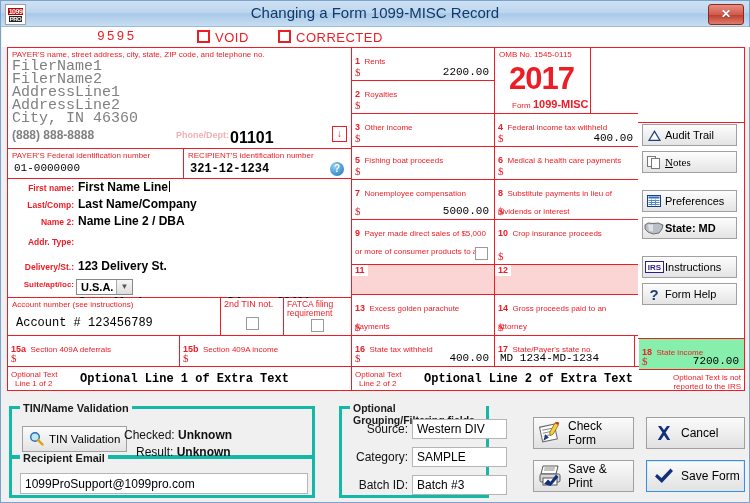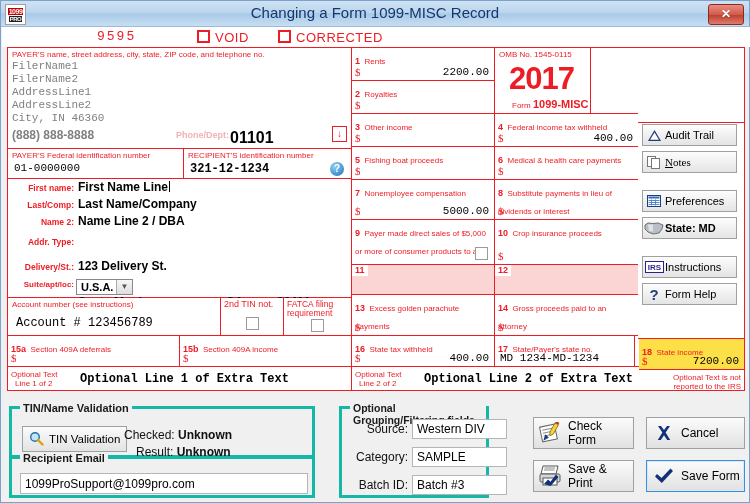--- a/index.html
+++ b/index.html
@@ -50,21 +50,21 @@
         border:1px solid #ee1c25;box-sizing:border-box;background:#fff;}
   .cell{position:absolute;box-sizing:border-box;background:#fff;}
   .bdr-r{border-right:1px solid #ee1c25;}
   .bdr-b{border-bottom:1px solid #ee1c25;}
   .lbl{font-size:8px;color:#ee1c25;line-height:9px;}
   .lblnum{font-weight:bold;font-size:9px;}
   .dollar{position:absolute;left:3px;bottom:2px;font-size:11px;color:#ee1c25;font-family:"Liberation Serif",serif;}
   .amt{position:absolute;right:5px;bottom:2px;font-size:11px;color:#000;font-family:"Liberation Mono",monospace;}
   .grey{color:#808080;}
   
-  #payer-text{position:absolute;left:4px;top:12px;font-size:11px;font-family:"Liberation Mono",monospace;color:#808080;line-height:13px;}
+  #payer-text{position:absolute;left:4px;top:12px;font-size:15px;font-family:"Liberation Mono",monospace;color:#808080;line-height:13px;}
   #payer-phone{position:absolute;left:4px;top:80px;font-size:12px;font-family:"Liberation Sans",sans-serif;color:#808080;font-weight:bold;}
   #phonedept-lbl{position:absolute;left:168px;top:82px;font-size:9px;color:#f2b0b4;font-weight:bold;}
   #phonedept-val{position:absolute;left:222px;top:81px;font-size:16px;color:#000;font-weight:bold;}
   #downarrow{position:absolute;right:4px;top:78px;width:13px;height:14px;border:1px solid #ee1c25;background:#fff;
              color:#ee1c25;font-size:10px;text-align:center;line-height:13px;}
   
   .rlbl{position:absolute;font-size:8.5px;color:#ee1c25;font-weight:bold;text-align:right;}
   .rval{position:absolute;font-size:12px;color:#000;font-weight:bold;font-family:"Liberation Sans",sans-serif;}
   .rvalmono{position:absolute;font-size:11px;color:#000;font-family:"Liberation Mono",monospace;}
   .caret{display:inline-block;width:1px;height:11px;background:#000;vertical-align:-1px;margin-left:1px;}
@@ -357,21 +357,21 @@
     <div class="cell bdr-b" style="left:627px;top:288px;width:4px;height:31px;"></div>
 
     <div class="cell" style="left:344px;top:319px;width:287px;height:23px;">
       <div class="optlbl" style="left:3px;top:3px;">
         <span>Optional Text</span><br><span style="margin-left:4px">Line 2 of 2</span>
       </div>
       <div class="optval" style="position:absolute;left:72px;top:5px;">Optional Line 2 of Extra Text</div>
     </div>
   </div>
 
-  <div style="position:absolute;left:638px;top:337px;width:106px;height:32px;box-sizing:border-box;border:1px solid #ee1c25;border-left:none;background:#fde047;">
+  <div style="position:absolute;left:638px;top:337px;width:106px;height:32px;box-sizing:border-box;border:1px solid #ee1c25;border-left:none;background:#86efac;">
     <div style="position:absolute;left:3px;top:2px;">
       <span class="lblnum" style="color:#ee1c25;">18</span>
       <span class="lbl">State income</span>
     </div>
     <div class="dollar">$</div>
     <div class="amt">7200.00</div>
   </div>
 
   <div style="position:absolute;left:638px;top:369px;width:106px;height:21px;box-sizing:border-box;border:1px solid #ee1c25;border-left:none;border-top:none;background:#fff;">
     <div class="optlbl" style="position:absolute;right:3px;top:3px;text-align:right;">

